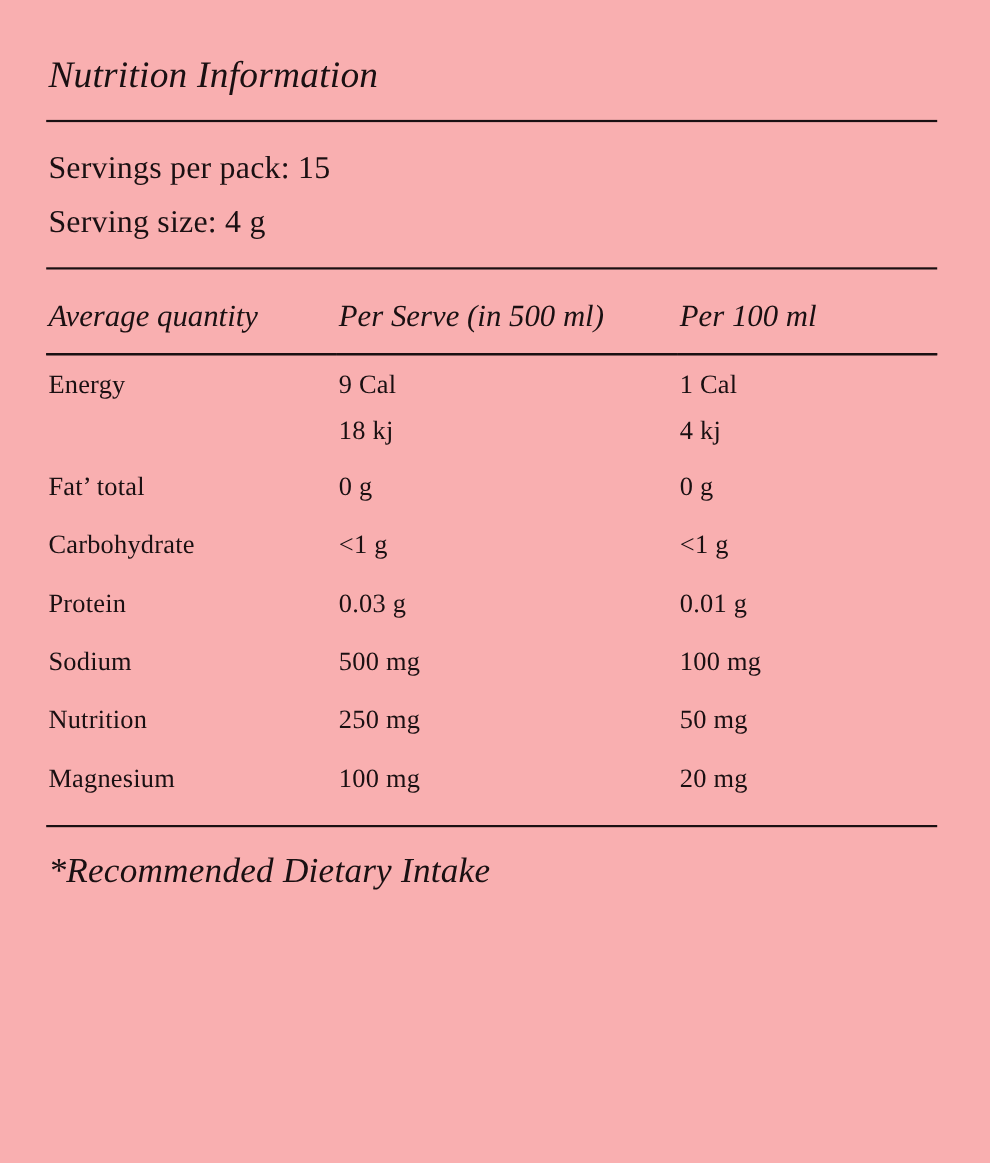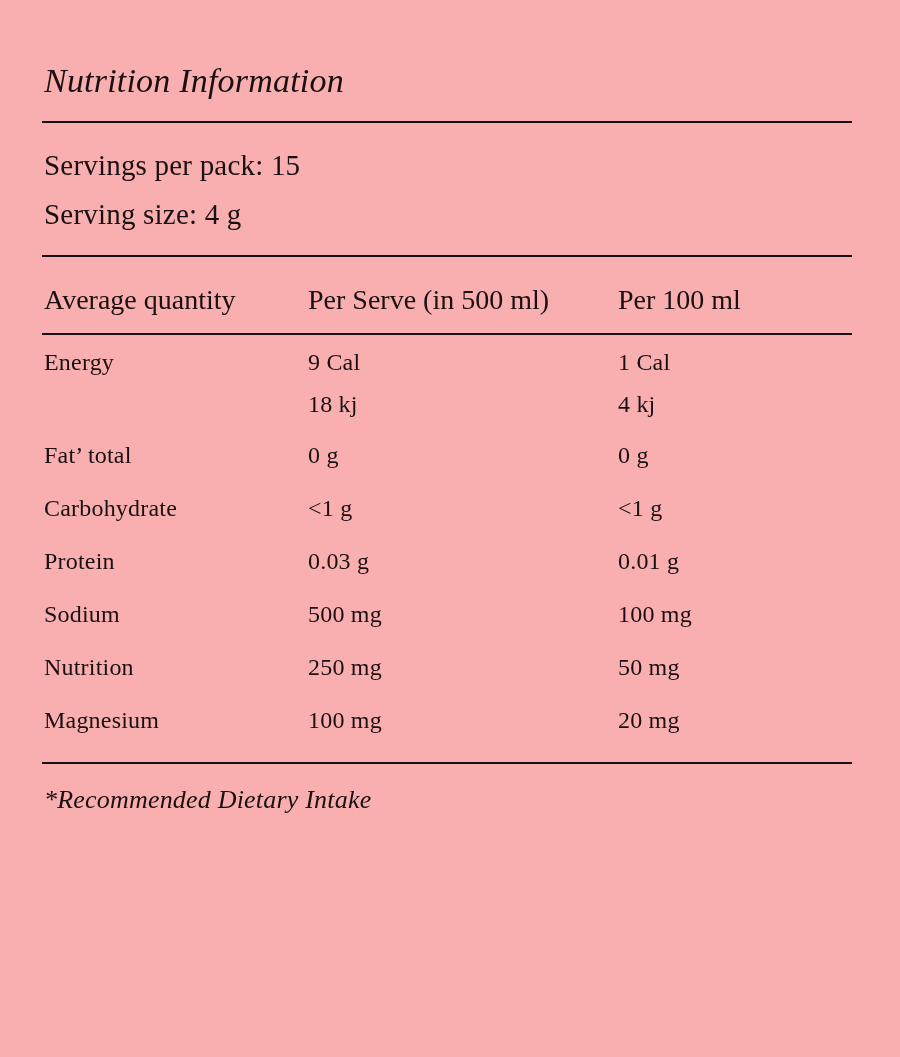--- a/index.html
+++ b/index.html
@@ -12,21 +12,21 @@
     background: #f9afb0;
     font-family: "Liberation Serif", serif;
     color: #1a1012;
     overflow: hidden;
   }
   .panel {
     position: relative;
     width: 900px;
     height: 1057px;
     box-sizing: border-box;
-    padding: 52px 48px 0 42px;
+    padding: 40px 48px 0 42px;
   }
   .title {
     font-style: italic;
     font-size: 34px;
     line-height: 1.1;
     letter-spacing: 0.2px;
     margin: 10px 0 0 2px;
   }
   .rule {
     height: 0;
@@ -54,20 +54,21 @@
     width: 810px;
     margin-top: 8px;
     table-layout: fixed;
   }
   table.nutr th, table.nutr td {
     text-align: left;
     vertical-align: baseline;
     padding: 0;
   }
   table.nutr thead th {
+    font-style: italic;
     font-weight: normal;
     font-size: 28px;
     line-height: 1.2;
     padding: 18px 0 16px 2px;
   }
   .headrow th {
     border-bottom: 2px solid #1a1012;
   }
   col.c1 { width: 264px; }
   col.c2 { width: 310px; }
@@ -83,21 +84,21 @@
     padding-bottom: 12px;
   }
   .rule3 {
     height: 0;
     border-top: 2px solid #1a1012;
     margin: 16px 0 0 0;
     width: 810px;
   }
   .footnote {
     font-style: italic;
-    font-size: 26px;
+    font-size: 32px;
     line-height: 1.2;
     margin-top: 20px;
     padding-left: 2px;
     letter-spacing: 0.2px;
   }
 </style>
 </head>
 <body>
 
 <div class="panel">

